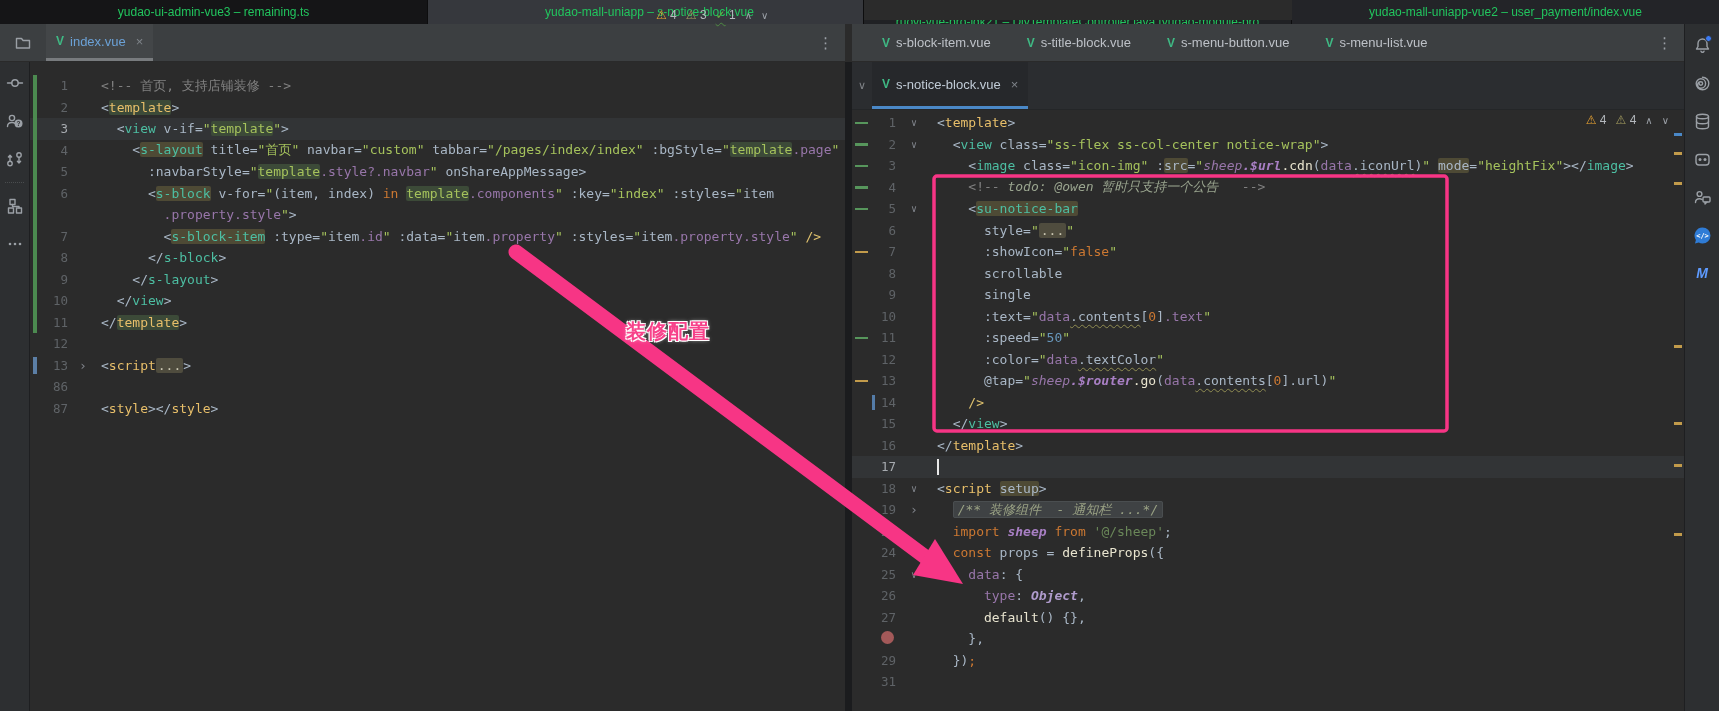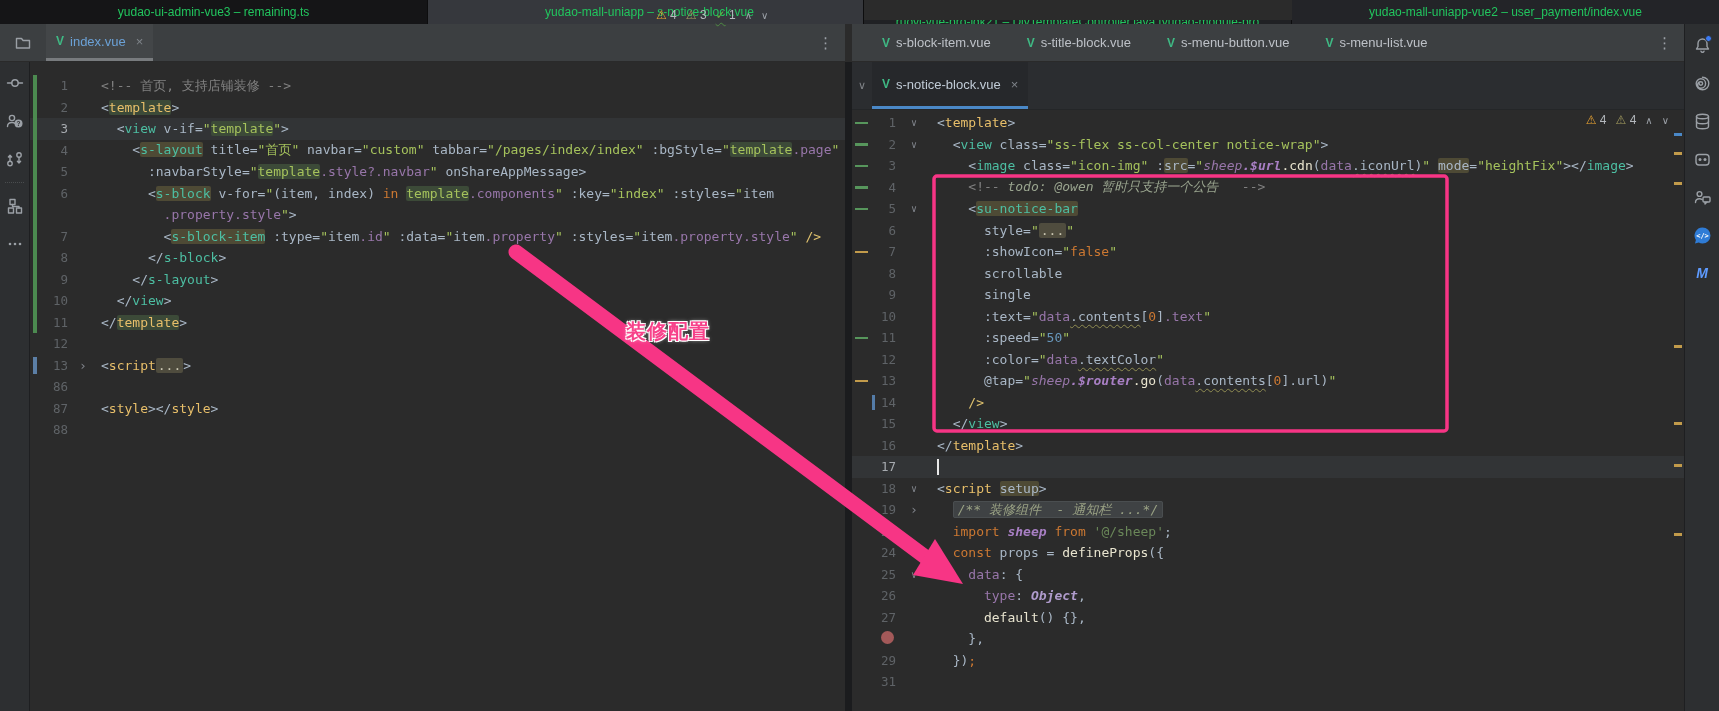--- a/index.html
+++ b/index.html
@@ -278,21 +278,20 @@
       <div class="row"><span class="lbar g"></span><span class="ln"></span><span class="foldc"></span><span class="code"><span class="tk-pr">        .property.style</span><span class="tk-s">"</span><span class="tk-p">&gt;</span></span></div>
       <div class="row"><span class="lbar g"></span><span class="ln">7</span><span class="foldc"></span><span class="code"><span class="tk-p">        &lt;</span><span class="tk-t bg-ho">s-block-item</span><span class="tk-p"> :type=</span><span class="tk-s">"</span><span class="tk-p">item</span><span class="tk-pr">.id</span><span class="tk-s">"</span><span class="tk-p"> :data=</span><span class="tk-s">"</span><span class="tk-p">item</span><span class="tk-pr">.property</span><span class="tk-s">"</span><span class="tk-p"> :styles=</span><span class="tk-s">"</span><span class="tk-p">item</span><span class="tk-pr">.property.style</span><span class="tk-s">"</span><span class="tk-y"> /&gt;</span></span></div>
       <div class="row"><span class="lbar g"></span><span class="ln">8</span><span class="foldc"></span><span class="code"><span class="tk-p">      &lt;/</span><span class="tk-t">s-block</span><span class="tk-p">&gt;</span></span></div>
       <div class="row"><span class="lbar g"></span><span class="ln">9</span><span class="foldc"></span><span class="code"><span class="tk-p">    &lt;/</span><span class="tk-t">s-layout</span><span class="tk-p">&gt;</span></span></div>
       <div class="row"><span class="lbar g"></span><span class="ln">10</span><span class="foldc"></span><span class="code"><span class="tk-p">  &lt;/</span><span class="tk-t">view</span><span class="tk-p">&gt;</span></span></div>
       <div class="row"><span class="lbar g"></span><span class="ln">11</span><span class="foldc"></span><span class="code"><span class="tk-p">&lt;/</span><span class="tk-ty bg-hg">template</span><span class="tk-p">&gt;</span></span></div>
       <div class="row"><span class="ln">12</span><span class="foldc"></span><span class="code"></span></div>
       <div class="row"><span class="lbar b"></span><span class="ln">13</span><span class="foldc" style="font-size: 13px;">›</span><span class="code"><span class="tk-p">&lt;</span><span class="tk-ty">script</span><span class="tk-fd">...</span><span class="tk-p">&gt;</span></span></div>
       <div class="row"><span class="ln">86</span><span class="foldc"></span><span class="code"></span></div>
       <div class="row"><span class="ln">87</span><span class="foldc"></span><span class="code"><span class="tk-p">&lt;</span><span class="tk-ty">style</span><span class="tk-p">&gt;&lt;/</span><span class="tk-ty">style</span><span class="tk-p">&gt;</span></span></div>
-      <div class="row"><span class="ln">88</span><span class="foldc"></span><span class="code"></span></div>
     </div>
   <div class="editor editor-right" id="editor-right">
       <div class="row"><span class="gmark g"></span><span class="ln">1</span><span class="foldc">∨</span><span class="code"><span class="tk-p">&lt;</span><span class="tk-ty">template</span><span class="tk-p">&gt;</span></span></div>
       <div class="row"><span class="gmark g"></span><span class="ln">2</span><span class="foldc">∨</span><span class="code"><span class="tk-p">  &lt;</span><span class="tk-t">view</span><span class="tk-p"> class=</span><span class="tk-s">"ss-flex ss-col-center notice-wrap"</span><span class="tk-p">&gt;</span></span></div>
       <div class="row"><span class="gmark g"></span><span class="ln">3</span><span class="foldc"></span><span class="code"><span class="tk-p">    &lt;</span><span class="tk-t">image</span><span class="tk-p"> class=</span><span class="tk-s">"icon-img"</span><span class="tk-p"> :</span><span class="tk-p bg-ho">src</span><span class="tk-p">=</span><span class="tk-s">"</span><span class="tk-v">sheep</span><span class="tk-vb">.$url</span><span class="tk-f">.cdn</span><span class="tk-p">(</span><span class="tk-pr">data</span><span class="tk-e">.iconUrl</span><span class="tk-p">)</span><span class="tk-s">"</span><span class="tk-p"> </span><span class="tk-p bg-ho">mode</span><span class="tk-p">=</span><span class="tk-s">"heightFix"</span><span class="tk-p">&gt;&lt;/</span><span class="tk-t">image</span><span class="tk-p">&gt;</span></span></div>
       <div class="row"><span class="gmark g"></span><span class="ln">4</span><span class="foldc"></span><span class="code"><span class="tk-c">    &lt;!-- </span><span class="tk-ct">todo: @owen 暂时只支持一个公告</span><span class="tk-c">   --&gt;</span></span></div>
       <div class="row"><span class="gmark g"></span><span class="ln">5</span><span class="foldc">∨</span><span class="code"><span class="tk-p">    &lt;</span><span class="tk-t bg-ho">su-notice-bar</span></span></div>
       <div class="row"><span class="ln">6</span><span class="foldc"></span><span class="code"><span class="tk-p">      style=</span><span class="tk-s">"</span><span class="tk-fd">...</span><span class="tk-s">"</span></span></div>
       <div class="row"><span class="gmark o"></span><span class="ln">7</span><span class="foldc"></span><span class="code"><span class="tk-p">      :showIcon=</span><span class="tk-s">"</span><span class="tk-k">false</span><span class="tk-s">"</span></span></div>
       <div class="row"><span class="ln">8</span><span class="foldc"></span><span class="code"><span class="tk-p">      scrollable</span></span></div>

